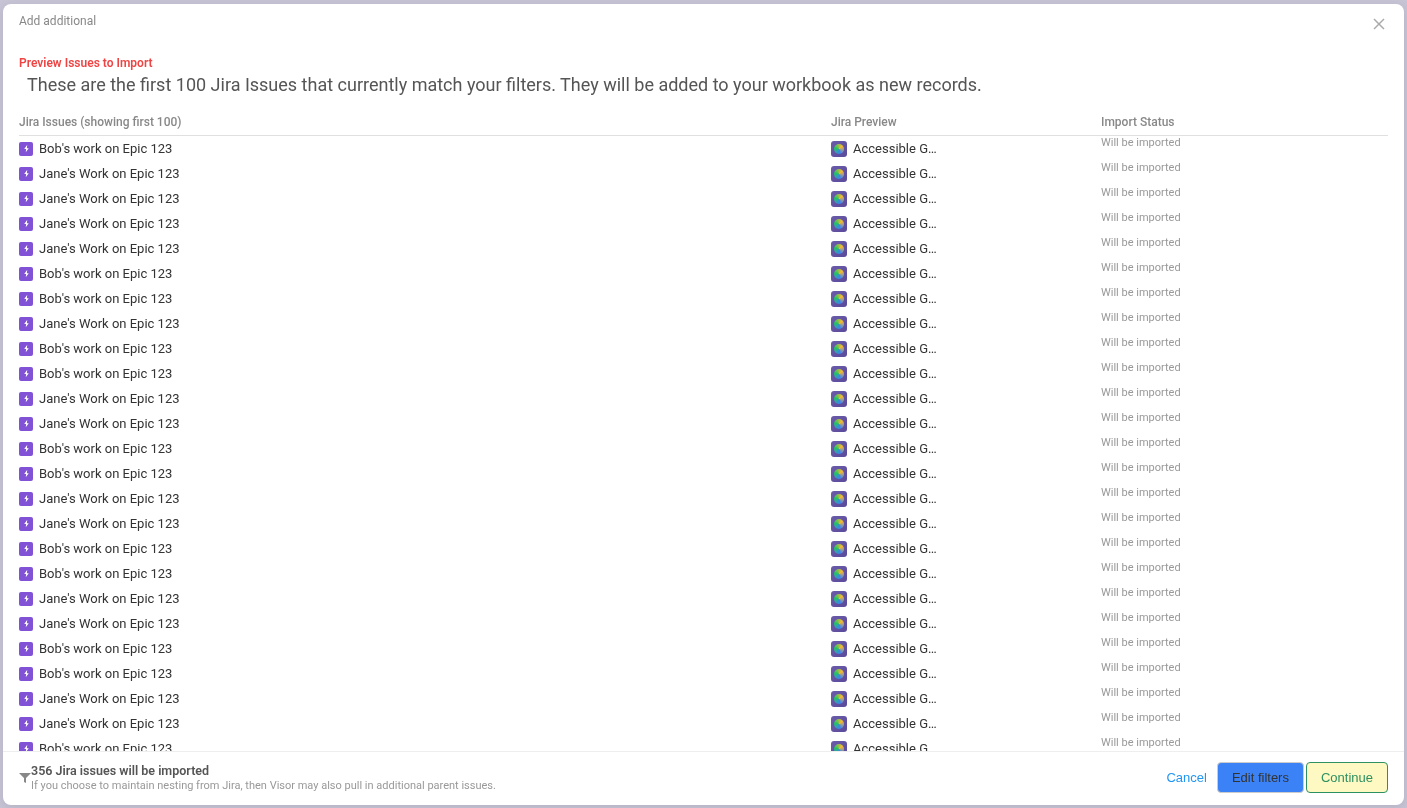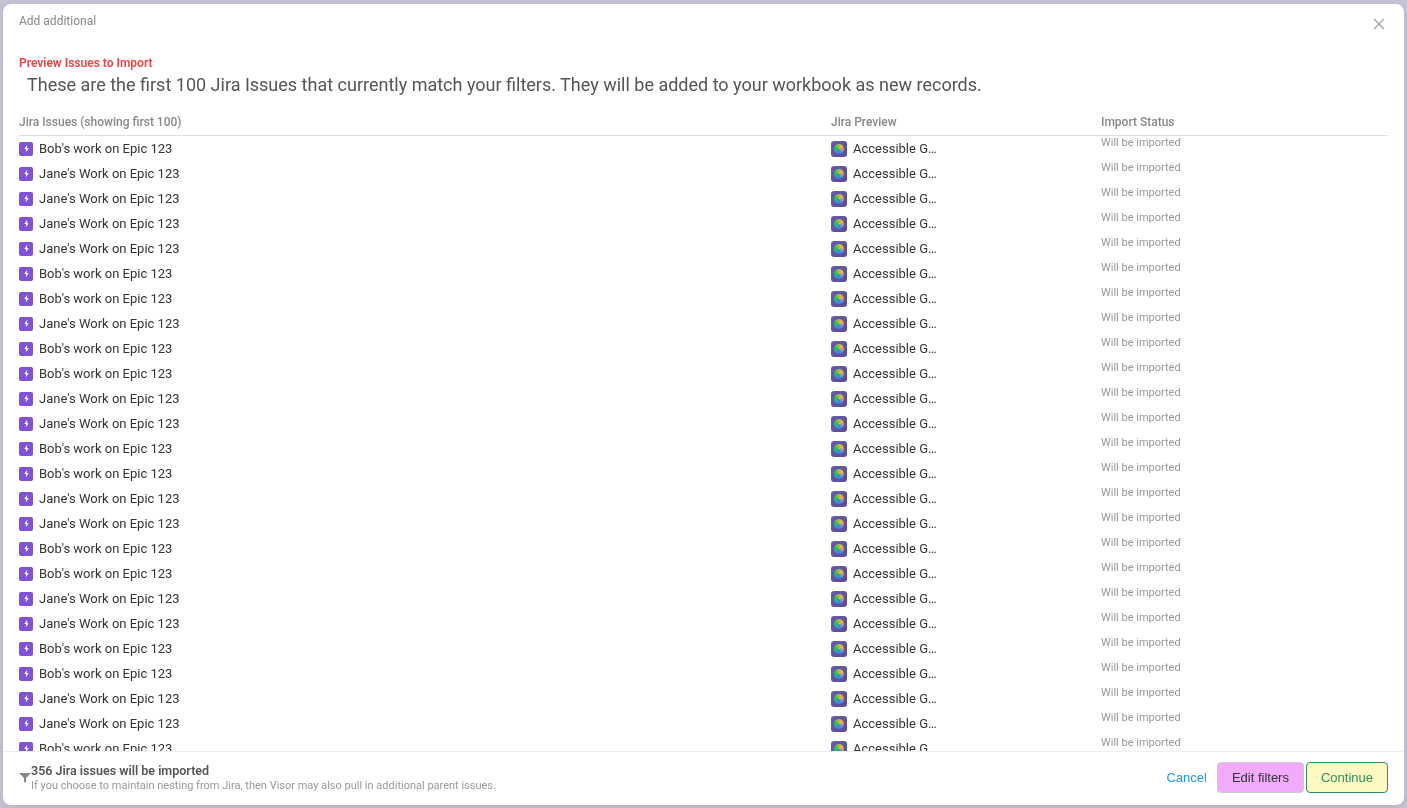--- a/index.html
+++ b/index.html
@@ -198,21 +198,21 @@
     }
     .btn-cancel {
       color: #2196F3;
       font-size: 13px;
       cursor: pointer;
       background: none;
       border: none;
       padding: 6px 8px;
     }
     .btn-secondary {
-      background: #f0abfc;
+      background: #3b82f6;
       border: 1px solid #ccc;
       border-radius: 4px;
       padding: 7px 14px;
       font-size: 13px;
       color: #333;
       cursor: pointer;
     }
     .btn-primary {
       background: #fef9c3;
       border: 1px solid #2d9060;

